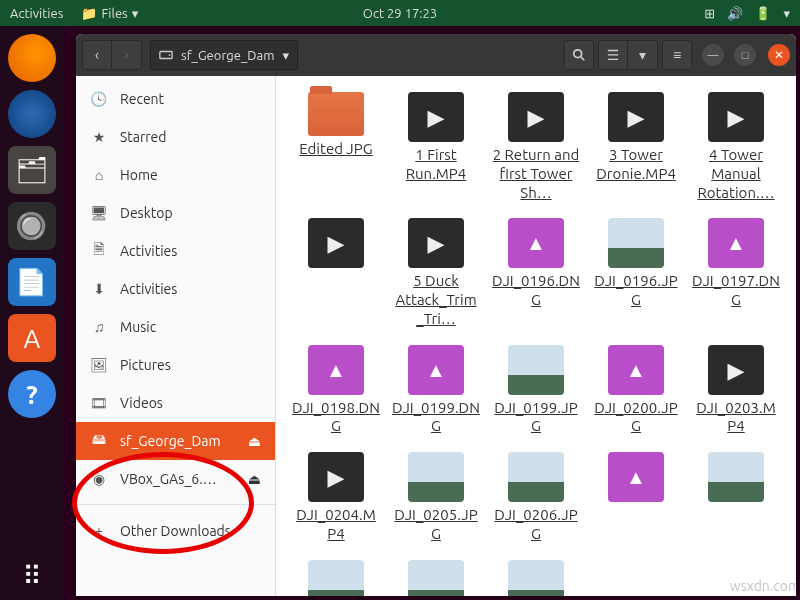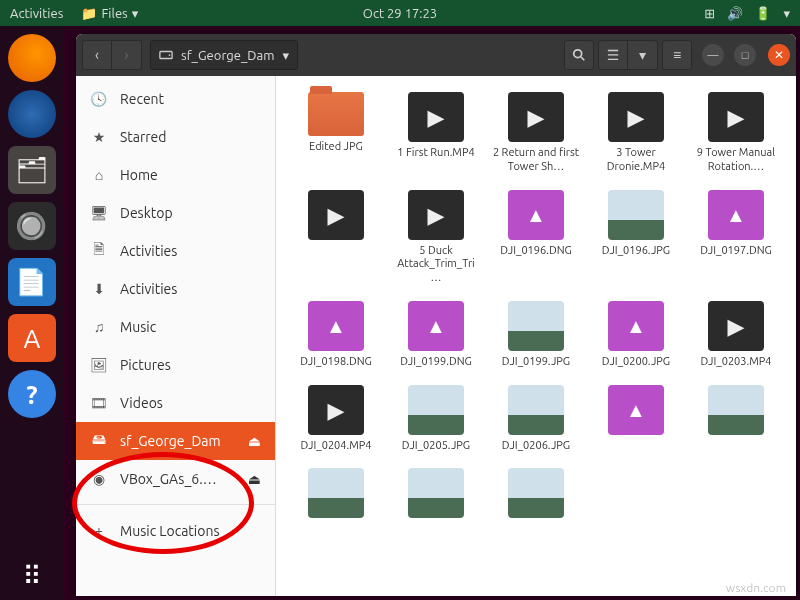--- a/index.html
+++ b/index.html
@@ -47,25 +47,25 @@
 
 .content { flex: 1; overflow: auto; padding: 12px; }
 .grid { display: grid; grid-template-columns: repeat(5, 1fr); gap: 8px 4px; }
 .file { display: flex; flex-direction: column; align-items: center; text-align: center; cursor: pointer; padding: 4px; border-radius: 3px; }
 .file-icon { width: 56px; height: 50px; display: flex; align-items: center; justify-content: center; border-radius: 4px; margin-bottom: 4px; }
 .file-icon.folder { background: linear-gradient(#e67544, #d9633a); border-radius: 3px; position: relative; height: 44px; }
 .file-icon.folder::before { content: ''; position: absolute; top: -6px; left: 2px; width: 22px; height: 8px; background: #d9633a; border-radius: 2px 2px 0 0; }
 .file-icon.video { background: #2b2b2b; color: #eee; font-size: 22px; }
 .file-icon.image { background: #b84fc9; color: #fff; font-size: 20px; }
 .file-icon.thumb { background: linear-gradient(#cfe0ea 60%, #4a6b54 60%); }
-.file-label { font-size: 11px; color: #333; line-height: 1.25; max-width: 90px; word-break: break-word; }
+.file-label { font-size: 15px; color: #333; line-height: 1.25; max-width: 90px; word-break: break-word; text-decoration: underline; }
 
 .annotation { position: absolute; left: 72px; top: 452px; width: 182px; height: 102px; border: 5px solid #e60000; border-radius: 50%; pointer-events: none; z-index: 50; }
 
-.watermark { position: absolute; right: 14px; bottom: 6px; font-size: 12px; color: rgba(0,0,0,0.25); }
+.watermark { position: absolute; right: 0; bottom: 6px; font-size: 14px; color: rgba(0,0,0,0.25); }
 svg { display: block; }
 </style>
 </head>
 <body>
 
 <div class="topbar">
   <div class="topbar-left">
     <span class="topbar-item">Activities</span>
     <span class="topbar-item">
       <span>📁</span>
@@ -170,21 +170,21 @@
           <span>sf_George_Dam</span>
           <span class="side-eject">⏏</span>
         </div>
         <div class="side-item">
           <span class="side-icon">◉</span>
           <span>VBox_GAs_6.…</span>
           <span class="side-eject">⏏</span>
         </div>
         <div class="side-item side-add">
           <span class="side-icon">+</span>
-          <span>Music Locations</span>
+          <span>Other Downloads</span>
         </div>
       </div>
     <div class="content">
       <div class="grid" id="grid">
           <div class="file">
             <div class="file-icon folder"></div>
             <div class="file-label">Edited JPG</div>
           </div>
           <div class="file">
             <div class="file-icon video">▶</div>
@@ -193,21 +193,21 @@
           <div class="file">
             <div class="file-icon video">▶</div>
             <div class="file-label">2 Return and first Tower Sh…</div>
           </div>
           <div class="file">
             <div class="file-icon video">▶</div>
             <div class="file-label">3 Tower Dronie.MP4</div>
           </div>
           <div class="file">
             <div class="file-icon video">▶</div>
-            <div class="file-label">9 Tower Manual Rotation.…</div>
+            <div class="file-label">4 Tower Manual Rotation.…</div>
           </div>
           <div class="file">
             <div class="file-icon video">▶</div>
           </div>
           <div class="file">
             <div class="file-icon video">▶</div>
             <div class="file-label">5 Duck Attack_Trim_Tri…</div>
           </div>
           <div class="file">
             <div class="file-icon image">▲</div>

